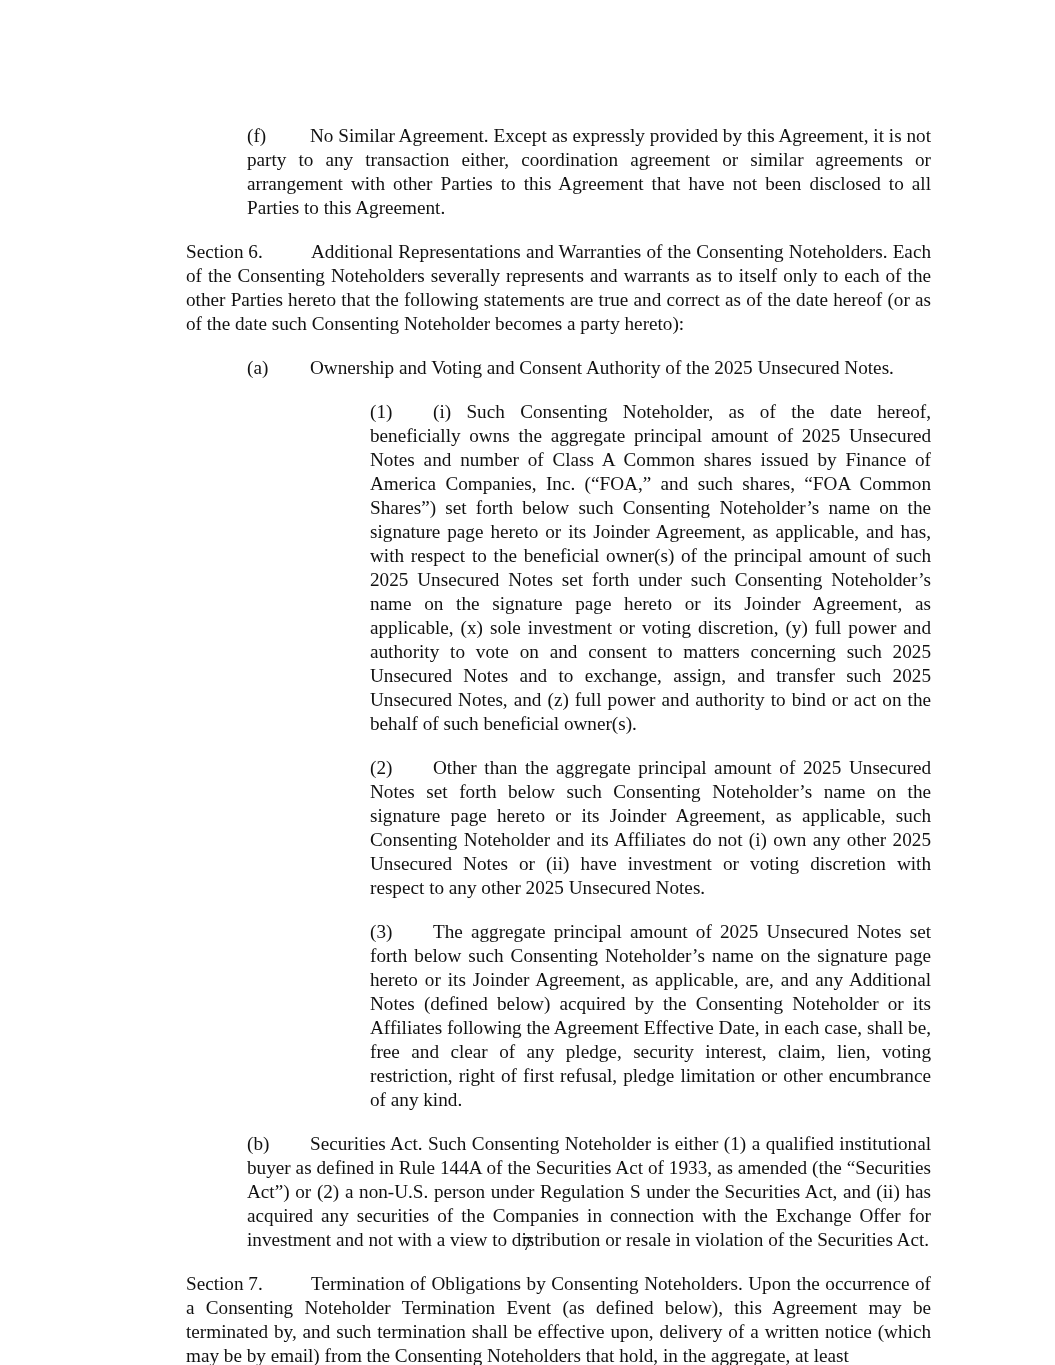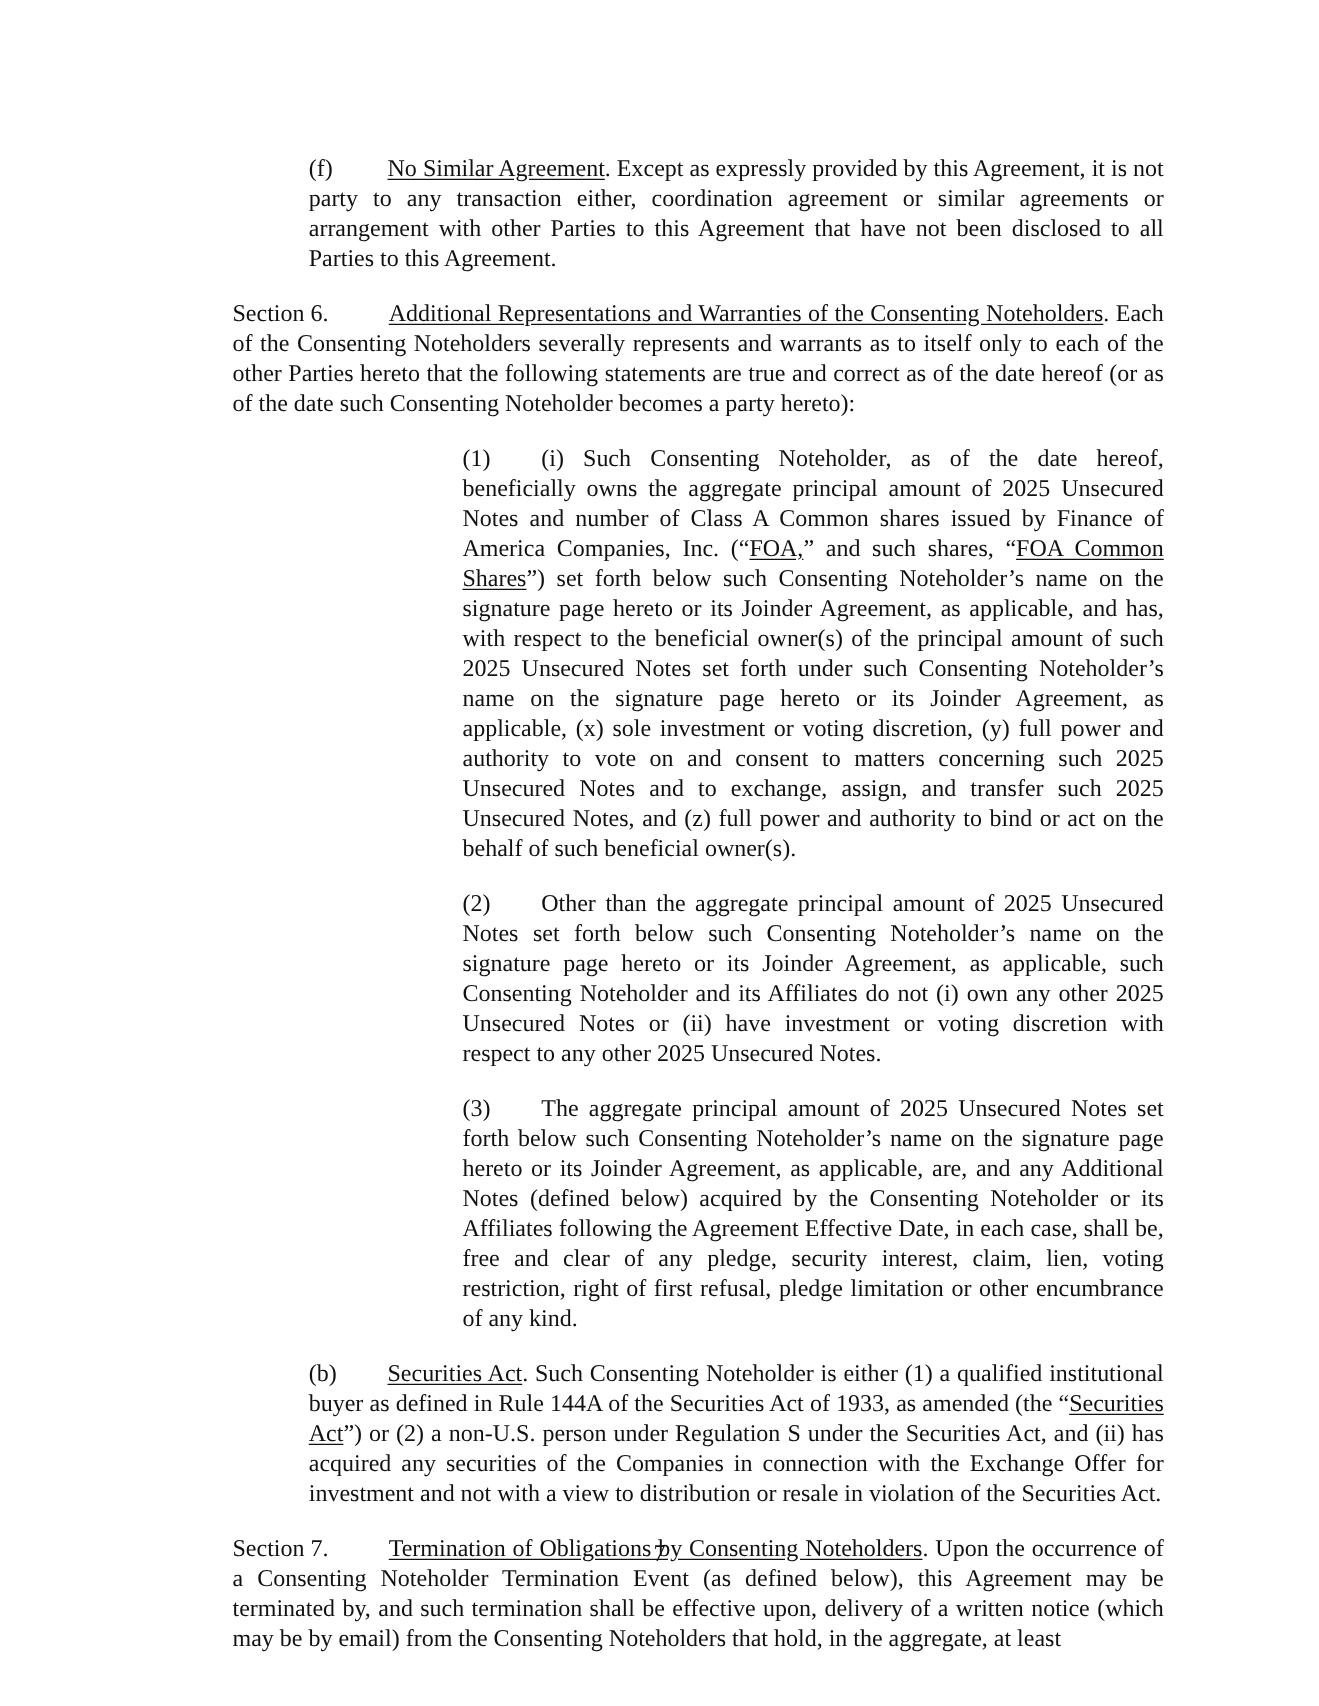--- a/index.html
+++ b/index.html
@@ -4,41 +4,42 @@
 <style>
   html, body { margin: 0; padding: 0; background: #ffffff; }
   body { width: 1055px; height: 1365px; position: relative; overflow: hidden; }
   .page {
     position: absolute; left: 124px; top: 124px; width: 807px;
     font-family: "Liberation Serif", "DejaVu Serif", serif;
     font-size: 19.2px; line-height: 24px; color: #111111;
   }
   .para { margin: 0 0 20px 0; text-align: justify; }
   .para:after { content: ""; }
-  .u { text-decoration: underline; text-underline-offset: 2px; }
+  .u { text-underline-offset: 2px; }
   .ind-f { padding-left: 123px; }
   .ind-sec { padding-left: 62px; }
   .sec-lbl { display: inline-block; width: 125px; }
   .sub-lbl { display: inline-block; width: 63px; }
   .num-lbl { display: inline-block; width: 63px; }
   .ind-num { padding-left: 246px; }
   .pageno {
     position: absolute; left: 0; width: 1055px; top: 1233px; text-align: center;
     font-family: "Liberation Serif", "DejaVu Serif", serif; font-size: 19.2px; color: #111;
   }
 </style>
 </head>
 <body>
 
 <div class="page">
 
   <p class="para ind-f"><span class="sub-lbl">(f)</span><span class="u">No Similar Agreement</span><span>.  Except as expressly provided by this Agreement, it is not party to any transaction either, coordination agreement or similar agreements or arrangement with other Parties to this Agreement that have not been disclosed to all Parties to this Agreement.</span></p>
 
   <p class="para ind-sec"><span class="sec-lbl">Section 6.</span><span class="u">Additional Representations and Warranties of the Consenting Noteholders</span><span>. Each of the Consenting Noteholders severally represents and warrants as to itself only to each of the other Parties hereto that the following statements are true and correct as of the date hereof (or as of the date such Consenting Noteholder becomes a party hereto):</span></p>
 
+  <p class="para ind-f"><span class="sub-lbl">(a)</span><span class="u">Ownership and Voting and Consent Authority of the 2025 Unsecured Notes</span><span>.</span></p>
 
   <p class="para ind-num"><span class="num-lbl">(1)</span><span>(i) Such Consenting Noteholder, as of the date hereof, beneficially owns the aggregate principal amount of 2025 Unsecured Notes and number of Class A Common shares issued by Finance of America Companies, Inc. (“</span><span class="u">FOA,</span><span>” and such shares, “</span><span class="u">FOA Common Shares</span><span>”) set forth below such Consenting Noteholder’s name on the signature page hereto or its Joinder Agreement, as applicable, and has, with respect to the beneficial owner(s) of the principal amount of such 2025 Unsecured Notes set forth under such Consenting Noteholder’s name on the signature page hereto or its Joinder Agreement, as applicable, (x) sole investment or voting discretion, (y) full power and authority to vote on and consent to matters concerning such 2025 Unsecured Notes and to exchange, assign, and transfer such 2025 Unsecured Notes, and (z) full power and authority to bind or act on the behalf of such beneficial owner(s).</span></p>
 
   <p class="para ind-num"><span class="num-lbl">(2)</span><span>Other than the aggregate principal amount of 2025 Unsecured Notes set forth below such Consenting Noteholder’s name on the signature page hereto or its Joinder Agreement, as applicable, such Consenting Noteholder and its Affiliates do not (i) own any other 2025 Unsecured Notes or (ii) have investment or voting discretion with respect to any other 2025 Unsecured Notes.</span></p>
 
   <p class="para ind-num"><span class="num-lbl">(3)</span><span>The aggregate principal amount of 2025 Unsecured Notes set forth below such Consenting Noteholder’s name on the signature page hereto or its Joinder Agreement, as applicable, are, and any Additional Notes (defined below) acquired by the Consenting Noteholder or its Affiliates following the Agreement Effective Date, in each case, shall be, free and clear of any pledge, security interest, claim, lien, voting restriction, right of first refusal, pledge limitation or other encumbrance of any kind.</span></p>
 
   <p class="para ind-f"><span class="sub-lbl">(b)</span><span class="u">Securities Act</span><span>.  Such Consenting Noteholder is either (1) a qualified institutional buyer as defined in Rule 144A of the Securities Act of 1933, as amended (the “</span><span class="u">Securities Act</span><span>”) or (2) a non-U.S. person under Regulation S under the Securities Act, and (ii) has acquired any securities of the Companies in connection with the Exchange Offer for investment and not with a view to distribution or resale in violation of the Securities Act.</span></p>
 
   <p class="para ind-sec"><span class="sec-lbl">Section 7.</span><span class="u">Termination of Obligations by Consenting Noteholders</span><span>.  Upon the occurrence of a Consenting Noteholder Termination Event (as defined below), this Agreement may be terminated by, and such termination shall be effective upon, delivery of a written notice (which may be by email) from the Consenting Noteholders that hold, in the aggregate, at least</span></p>

